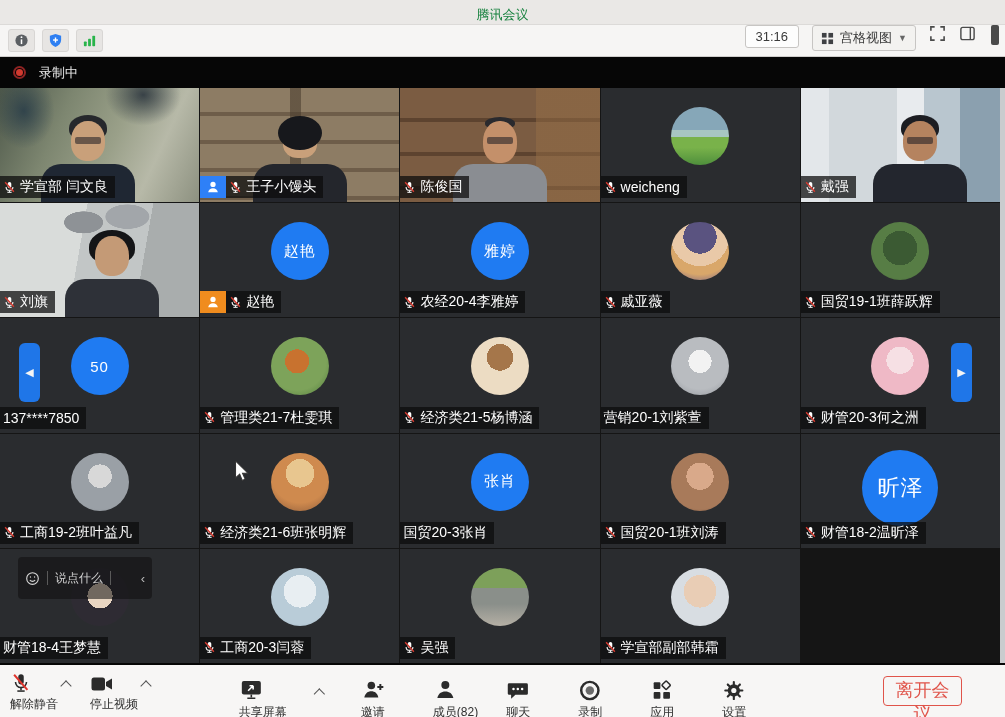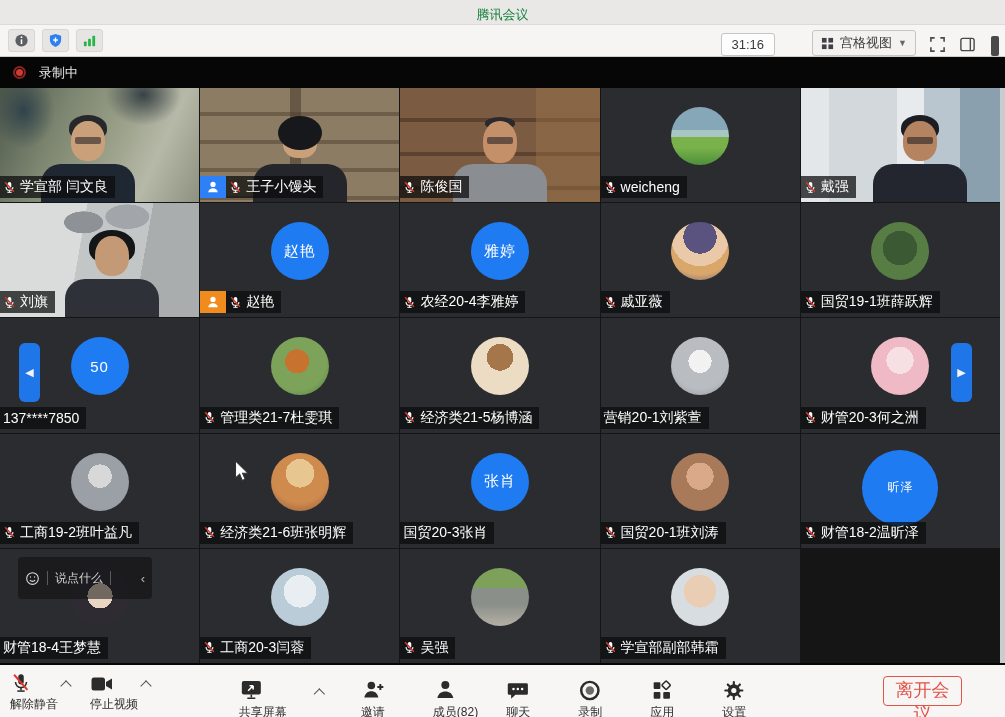--- a/index.html
+++ b/index.html
@@ -10,25 +10,25 @@
 
   
   .titlebar{height:25px;background:#eae8e6;display:flex;align-items:flex-end;justify-content:center;
             font-size:13px;color:#15803d;border-bottom:1px solid #dcdad8;}
 
   
   .statusbar{position:relative;height:32px;background:#f6f5f4;border-bottom:1px solid #cfcdcb;
              display:flex;align-items:center;padding-left:8px;}
   .sb-btn{width:27px;height:23px;background:#e7e5e3;border:1px solid #d8d6d4;border-radius:3px;
           display:flex;align-items:center;justify-content:center;margin-right:7px;cursor:default;}
-  .sb-right{position:absolute;right:6px;top:0;height:100%;display:flex;align-items:flex-end;gap:13px;}
+  .sb-right{position:absolute;right:6px;top:0;height:100%;display:flex;align-items:flex-start;gap:13px;}
   .timerbox{border:1px solid #c7c5c3;background:#fdfdfd;border-radius:3px;padding:3px 10px;
             font-size:13px;color:#3b3b3b;}
   .viewbtn{display:flex;align-items:center;gap:6px;border:1px solid #c7c5c3;background:#f3f2f0;
-           border-radius:3px;padding:3px 8px;font-size:13px;color:#3b3b3b;margin-left:24px;}
+           border-radius:3px;padding:3px 8px;font-size:13px;color:#3b3b3b;}
   .caret{font-size:9px;color:#666;}
   .edge-sliver{width:8px;height:20px;background:#4a4a4a;border-radius:2px;margin-left:2px;}
 
   
   .stage{position:relative;height:608px;background:#060606;}
   .rec-banner{position:absolute;top:0;left:0;height:31px;display:flex;align-items:center;
               gap:13px;padding-left:13px;}
   .rec-dot{width:13px;height:13px;border-radius:50%;border:2px solid #8e2323;
            display:flex;align-items:center;justify-content:center;}
   .rec-dot i{display:block;width:7px;height:7px;border-radius:50%;background:#d03a2f;}
@@ -81,21 +81,21 @@
   .scene-closeup .face{width:54px;height:58px;top:0;}
   .scene-closeup .hair{width:60px;height:26px;top:-6px;}
   .scene-closeup .torso{width:112px;height:28px;}
   .scene-closeup .face::before{left:8px;top:24px;width:38px;}
 
   
   .avatar-zone{position:absolute;inset:0;display:flex;align-items:center;justify-content:center;}
   .avatar{width:58px;height:58px;border-radius:50%;transform:translateY(-9px);
           display:flex;align-items:center;justify-content:center;
           color:#fff;font-size:15px;letter-spacing:1px;}
-  .avatar.av-lg{width:76px;height:76px;transform:translateY(-3px);font-size:12px;text-align:center;}
+  .avatar.av-lg{width:76px;height:76px;transform:translateY(-3px);font-size:22px;text-align:center;}
   .av-initials{background:#1f7bf2;}
   .av-landscape{background:linear-gradient(#86a7b8 0 40%,#a8c6c2 40% 52%,#79b24a 52% 70%,#4e8f3c);}
   .av-catgirl{background:radial-gradient(circle at 50% 26%,#5a5380 0 32%,#e9c9a8 32% 56%,#d9a76a 56% 72%,#6b5a8c);}
   .av-forest{background:radial-gradient(circle at 50% 45%,#3b5a33 0 40%,#577d45 40% 70%,#2f4a2a);}
   .av-bambi{background:radial-gradient(circle at 45% 42%,#c8722f 0 26%,#7da35a 26% 62%,#4e7a3c);}
   .av-braids{background:radial-gradient(circle at 50% 35%,#a5764a 0 28%,#ecdcc3 28%);}
   .av-husky{background:radial-gradient(circle at 50% 42%,#f2f2f2 0 26%,#b9bcc0 26% 62%,#8e9298);}
   .av-pinkgirl{background:radial-gradient(circle at 50% 40%,#f6e0e4 0 30%,#efb9c6 30% 72%,#e4a2b4);}
   .av-grayman{background:radial-gradient(circle at 50% 40%,#d8d8d8 0 26%,#9aa0a6 26% 72%,#7c8288);}
   .av-anime{background:radial-gradient(circle at 50% 35%,#e8c68f 0 30%,#cf8a4e 30% 62%,#8a5a3a);}

